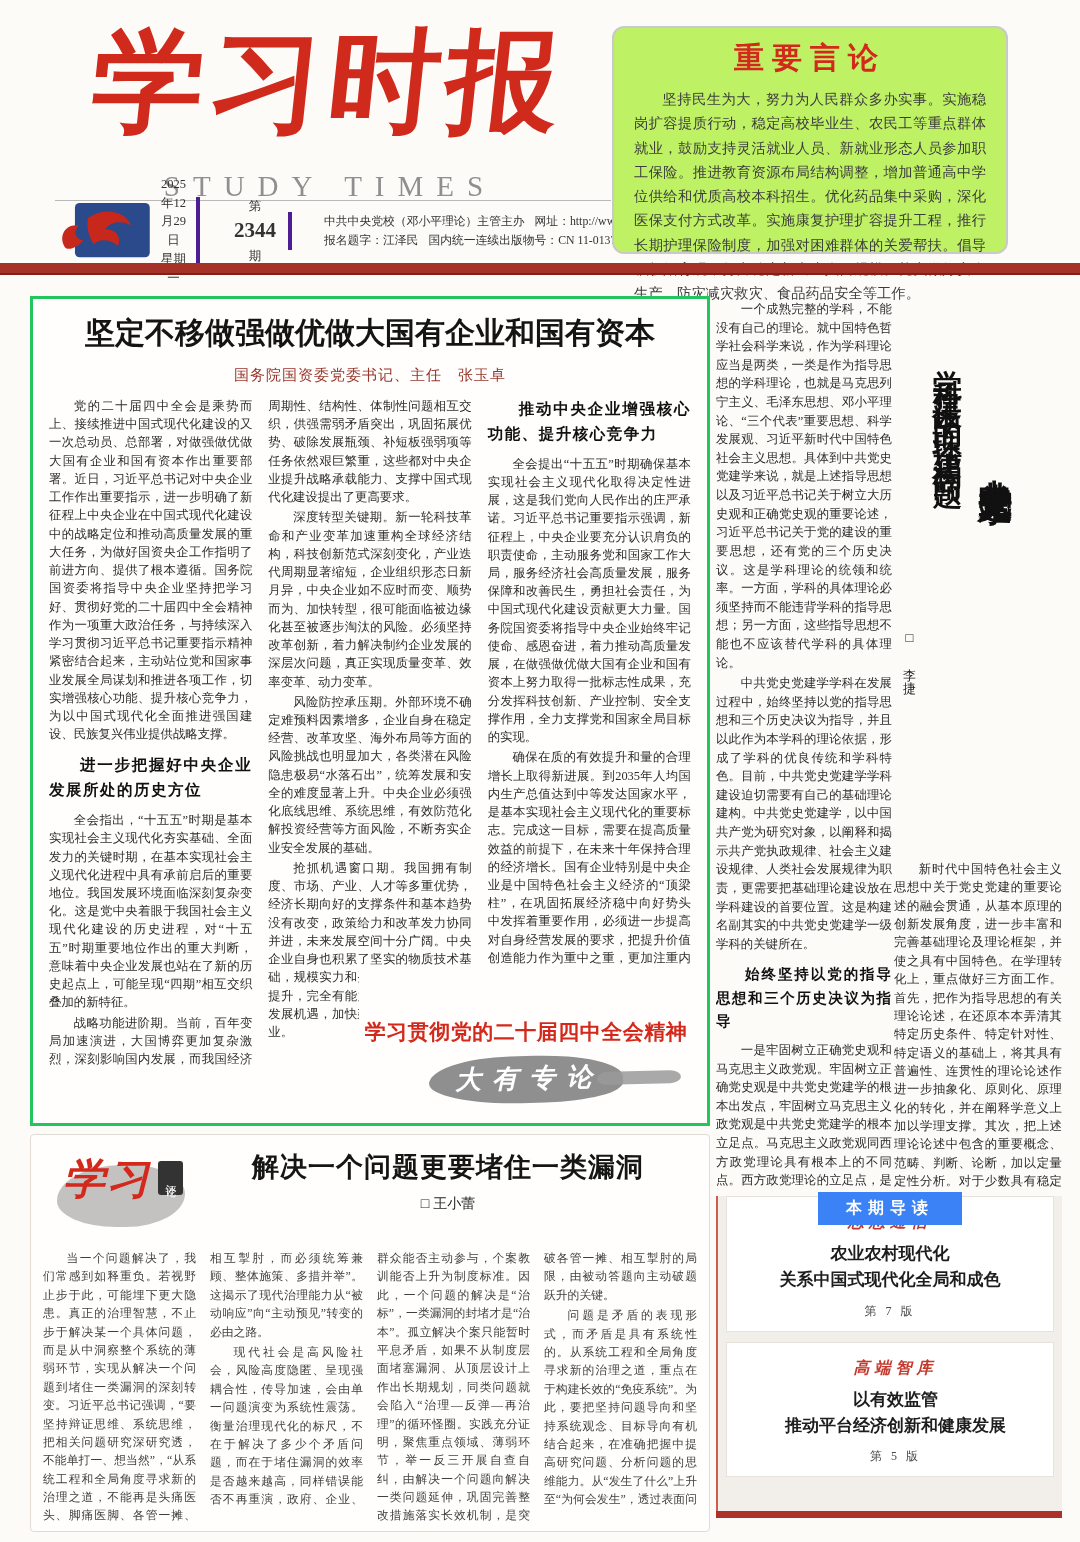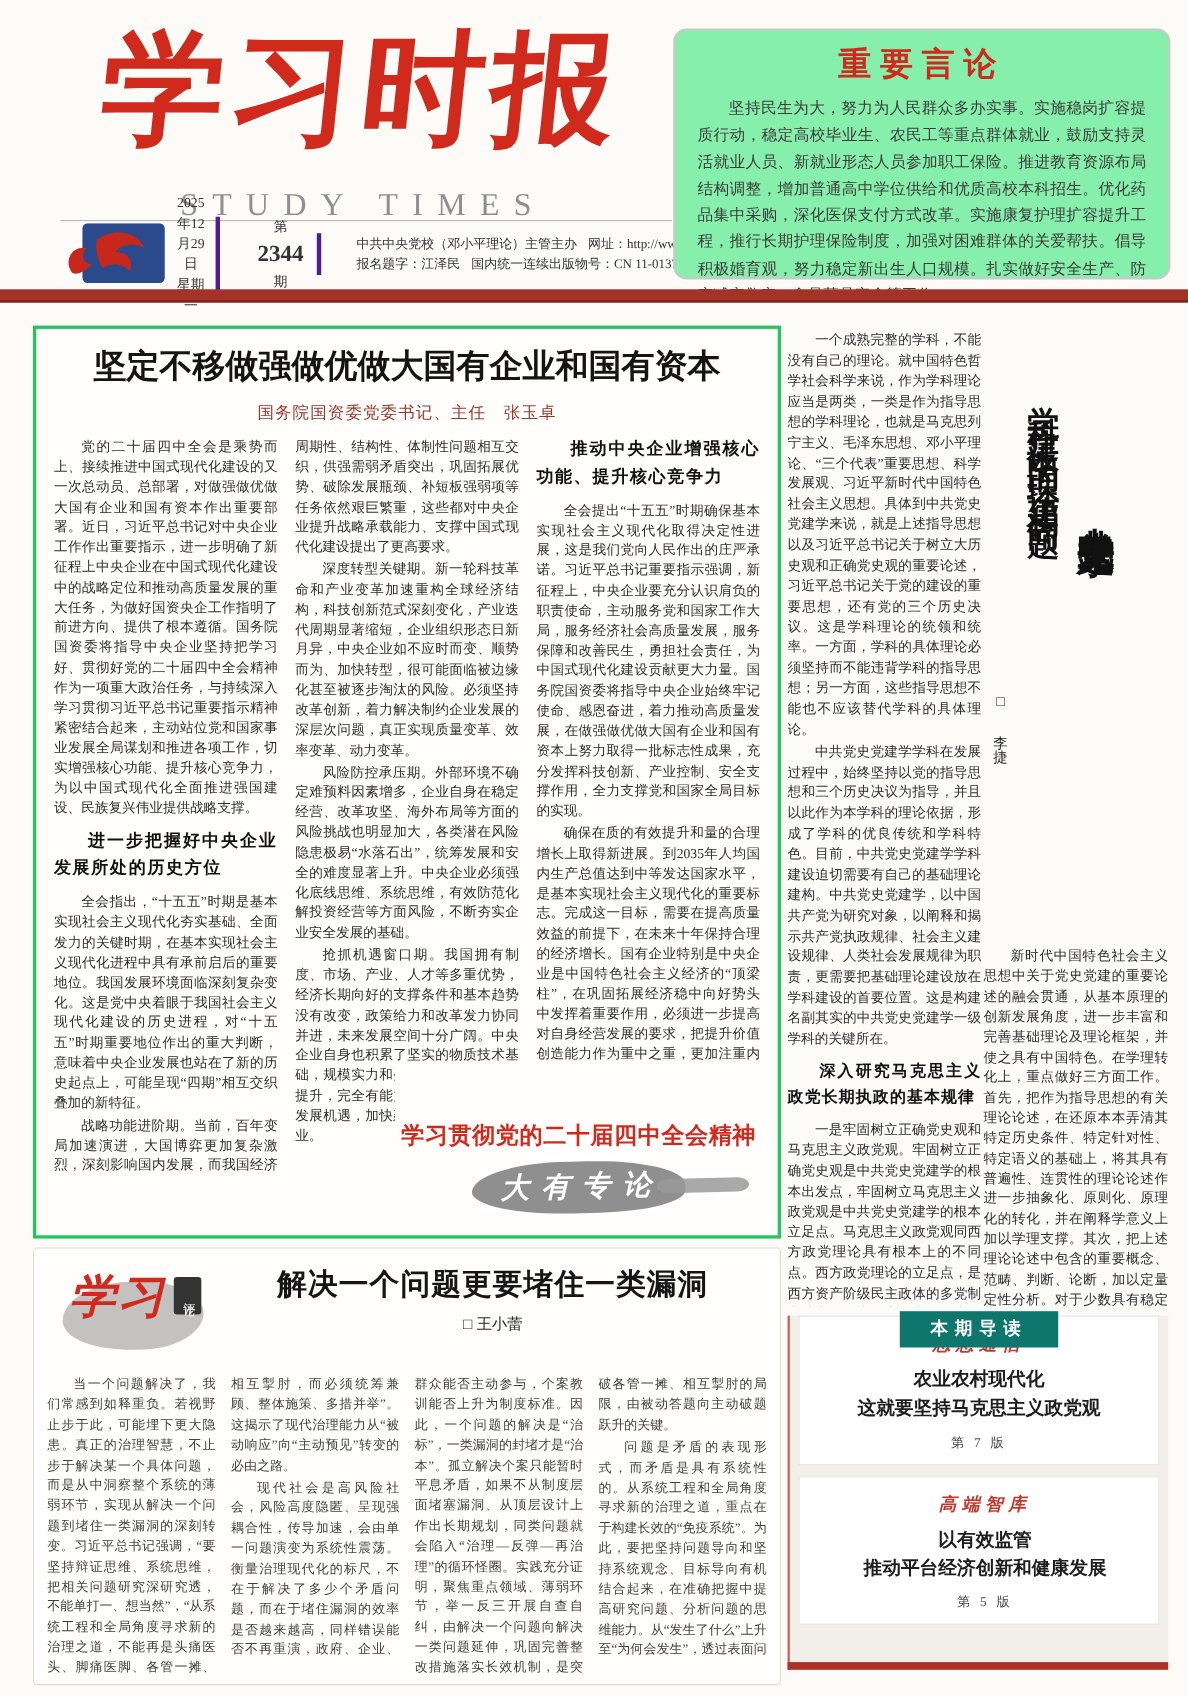--- a/index.html
+++ b/index.html
@@ -15,21 +15,21 @@
                font-size:29px;letter-spacing:13px;color:#8f8f8f;}
   .info-row{position:absolute;left:55px;top:200px;width:556px;height:60px;border-top:1px solid #b9b9b9;
             display:flex;align-items:center;}
   .logo-box{width:96px;height:58px;flex:0 0 auto;margin-top:2px;}
   .cell{padding:0 10px;text-align:center;font-size:12.5px;line-height:1.5;color:#333;}
   .cell+.cell{border-left:4px solid #4c1d95;padding-left:32px;}
   .issue-no{font-size:21px;font-weight:700;padding:0 2px;}
   .pub{font-size:11.8px;text-align:left;line-height:1.65;color:#333;white-space:nowrap;}
   .pub span{margin-right:10px;}
 
-  .quote-box{position:absolute;left:612px;top:26px;width:452px;height:228px;background:#86efac;
+  .quote-box{position:absolute;left:612px;top:26px;width:396px;height:228px;background:#bef264;
              border:2px solid #c9c9c9;border-radius:12px;padding:8px 20px;box-sizing:border-box;}
   .quote-title{text-align:center;font-size:30px;font-weight:900;color:#d2291c;letter-spacing:8px;margin:2px 0 8px;}
   .quote-body{font-size:14.3px;line-height:1.7;text-align:justify;text-indent:2em;color:#3c3c3c;margin:0;}
 
   .red-bar{position:absolute;left:0;top:263px;width:1080px;height:10px;background:#a63127;border-bottom:2px solid #7e211b;}
 
   
   .main-box{position:absolute;left:30px;top:296px;width:680px;height:830px;background:#fffefc;
             border:3px solid #22c55e;padding:12px 16px;box-sizing:border-box;}
   .main-headline{text-align:center;font-size:30px;font-weight:900;color:#141414;letter-spacing:0;margin:2px 0 0;}
@@ -72,21 +72,21 @@
            writing-mode:vertical-rl;font-size:11px;letter-spacing:2px;text-align:center;line-height:25px;border-radius:3px;}
   .com-title{margin:4px 0 0 150px;width:510px;text-align:center;font-size:27px;font-weight:900;
              letter-spacing:1px;color:#151515;}
   .com-author{margin:10px 0 0 150px;width:510px;text-align:center;font-size:14px;color:#222;}
   .cols4{height:276px;margin-top:8px;column-count:4;column-gap:14px;column-fill:auto;overflow:hidden;
          font-size:11.8px;line-height:1.56;text-align:justify;color:#3f3f3f;}
 
   
   .digest{position:absolute;left:716px;top:1196px;width:346px;height:322px;background:#f2efeb;
           border-left:2px solid #cf5a4e;box-sizing:border-box;padding:0 8px;}
-  .digest-tab{position:absolute;top:-4px;left:50%;transform:translateX(-50%);background:#0f766e;color:#fff;
+  .digest-tab{position:absolute;top:-4px;left:50%;transform:translateX(-50%);background:#3b82f6;color:#fff;
               font-family:"Liberation Sans","DejaVu Sans",sans-serif;font-weight:800;font-size:16px;
               letter-spacing:6px;padding:6px 28px;text-align:right;}
   .card{background:#fff;border:1px solid #e7e2dc;text-align:center;padding:15px 8px 11px;}
   .card1{}
   .card2{margin-top:10px;padding-left:19px;}
   .card-section{color:#c23a2e;font-size:16px;letter-spacing:5px;font-style:italic;font-weight:700;}
   .card-title{font-size:17px;font-weight:900;line-height:1.55;margin-top:8px;color:#1d1d1d;}
   .card-page{font-size:12px;color:#4a4a4a;margin-top:9px;letter-spacing:3px;}
   .digest-bar{position:absolute;left:-2px;bottom:0;width:346px;height:7px;background:#ac3127;}
 </style>
@@ -148,21 +148,21 @@
     </div>
     <div class="slogan-area">
       <div class="slogan sans">学习贯彻党的二十届四中全会精神</div>
       <div class="ink-stamp">大有专论</div>
     </div>
   </section>
 
   <div class="col4">
     <p class="bp">一个成熟完整的学科，不能没有自己的理论。就中国特色哲学社会科学来说，作为学科理论应当是两类，一类是作为指导思想的学科理论，也就是马克思列宁主义、毛泽东思想、邓小平理论、“三个代表”重要思想、科学发展观、习近平新时代中国特色社会主义思想。具体到中共党史党建学来说，就是上述指导思想以及习近平总书记关于树立大历史观和正确党史观的重要论述，习近平总书记关于党的建设的重要思想，还有党的三个历史决议。这是学科理论的统领和统率。一方面，学科的具体理论必须坚持而不能违背学科的指导思想；另一方面，这些指导思想不能也不应该替代学科的具体理论。</p>
     <p class="bp">中共党史党建学学科在发展过程中，始终坚持以党的指导思想和三个历史决议为指导，并且以此作为本学科的理论依据，形成了学科的优良传统和学科特色。目前，中共党史党建学学科建设迫切需要有自己的基础理论建构。中共党史党建学，以中国共产党为研究对象，以阐释和揭示共产党执政规律、社会主义建设规律、人类社会发展规律为职责，更需要把基础理论建设放在学科建设的首要位置。这是构建名副其实的中共党史党建学一级学科的关键所在。</p>
-    <h3 class="sub">深入研究马克思主义政党长期执政的基本规律</h3>
+    <h3 class="sub">始终坚持以党的指导思想和三个历史决议为指导</h3>
     <p class="bp">一是牢固树立正确党史观和马克思主义政党观。牢固树立正确党史观是中共党史党建学的根本出发点，牢固树立马克思主义政党观是中共党史党建学的根本立足点。马克思主义政党观同西方政党理论具有根本上的不同点。西方政党理论的立足点，是西方资产阶级民主政体的多党制和选举型政党，出发点是代表特定利益集团的政党。马克思主义政党观的立足点，则要求马克思主义政党始终保持自身的先进性和纯洁性，始终保持自身的性质和宗旨，其出发点则是始终代表最广大人民的根本利益。这就要坚持马克思主义政党观，正确认识中国共产党是什么、要干什么这个根本问题，深入研究马克思主义政党长期执政的基本规律，深入研究马克思主义政党同资产阶级政党的原则界限有哪些，马克思主义政党理论同资产阶级政党理论的原则界限有哪些。</p>
 
   </div>
 
   <div class="far-right">
     <div class="v-block">
       <div class="v-kicker">中共党史党建学</div>
       <div class="v-title">学科建设中的理论建构问题</div>
       <div class="v-author">□ 李 捷</div>
     </div>
@@ -190,21 +190,21 @@
 
     </div>
   </section>
 
   <section class="digest">
     <div class="digest-tab">本期导读</div>
     <div class="card card1">
       <div class="card-section">思想通信</div>
       <div class="card-title">
         <div>农业农村现代化</div>
-        <div>这就要坚持马克思主义政党观</div>
+        <div>关系中国式现代化全局和成色</div>
       </div>
       <div class="card-page">第 7 版</div>
     </div>
     <div class="card card2">
       <div class="card-section">高端智库</div>
       <div class="card-title">
         <div>以有效监管</div>
         <div>推动平台经济创新和健康发展</div>
       </div>
       <div class="card-page">第 5 版</div>

